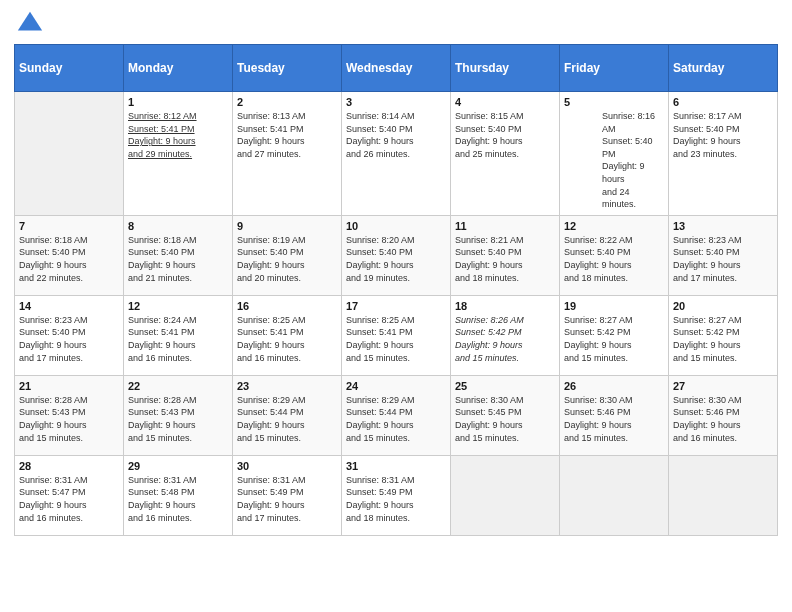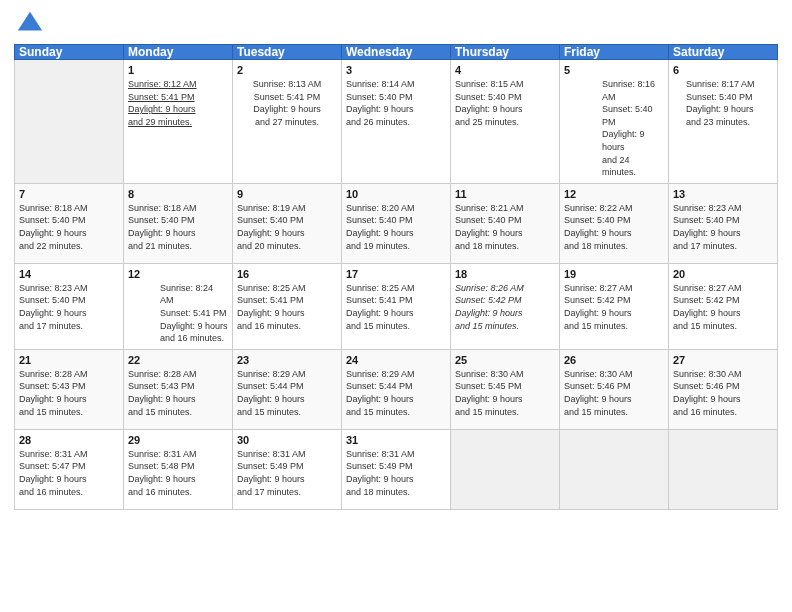--- a/index.html
+++ b/index.html
@@ -56,21 +56,21 @@
     table {
       width: 100%;
       border-collapse: collapse;
       table-layout: fixed;
     }
     thead tr th {
       background-color: #3a7bd5;
       color: #fff;
       font-size: 12px;
       font-weight: bold;
-      padding: 0 4px;
+      padding: 16px 4px;
       text-align: left;
       border: 1px solid #2a5faa;
     }
     tbody tr td {
       border: 1px solid #ccc;
       vertical-align: top;
       padding: 4px 4px;
       font-size: 9.5px;
       color: #333;
       height: 80px;
@@ -136,21 +136,21 @@
           <td class="empty-cell"></td>
           <td>
             <span class="day-num">1</span>
             <div class="day-info" style="white-space: pre-line; text-decoration: underline;">Sunrise: 8:12 AM
 Sunset: 5:41 PM
 Daylight: 9 hours
 and 29 minutes.</div>
           </td>
           <td>
             <span class="day-num">2</span>
-            <div class="day-info" style="white-space: pre-line; text-align: center;">Sunrise: 8:13 AM
+            <div class="day-info" style="white-space: pre-line;">Sunrise: 8:13 AM
 Sunset: 5:41 PM
 Daylight: 9 hours
 and 27 minutes.</div>
           </td>
           <td>
             <span class="day-num">3</span>
             <div class="day-info" style="white-space: pre-line;">Sunrise: 8:14 AM
 Sunset: 5:40 PM
 Daylight: 9 hours
 and 26 minutes.</div>
@@ -164,21 +164,21 @@
           </td>
           <td>
             <span class="day-num">5</span>
             <div class="day-info" style="white-space: pre-line; margin-left: 38px;">Sunrise: 8:16 AM
 Sunset: 5:40 PM
 Daylight: 9 hours
 and 24 minutes.</div>
           </td>
           <td>
             <span class="day-num">6</span>
-            <div class="day-info" style="white-space: pre-line; margin-left: 13px;">Sunrise: 8:17 AM
+            <div class="day-info" style="white-space: pre-line;">Sunrise: 8:17 AM
 Sunset: 5:40 PM
 Daylight: 9 hours
 and 23 minutes.</div>
           </td>
         </tr>
         <tr>
           <td>
             <span class="day-num">7</span>
             <div class="day-info" style="white-space: pre-line;">Sunrise: 8:18 AM
 Sunset: 5:40 PM
@@ -231,21 +231,21 @@
         <tr>
           <td>
             <span class="day-num">14</span>
             <div class="day-info" style="white-space: pre-line;">Sunrise: 8:23 AM
 Sunset: 5:40 PM
 Daylight: 9 hours
 and 17 minutes.</div>
           </td>
           <td>
             <span class="day-num">12</span>
-            <div class="day-info" style="white-space: pre-line; margin-left: 32px;">Sunrise: 8:24 AM
+            <div class="day-info" style="white-space: pre-line;">Sunrise: 8:24 AM
 Sunset: 5:41 PM
 Daylight: 9 hours
 and 16 minutes.</div>
           </td>
           <td>
             <span class="day-num">16</span>
             <div class="day-info" style="white-space: pre-line;">Sunrise: 8:25 AM
 Sunset: 5:41 PM
 Daylight: 9 hours
 and 16 minutes.</div>

